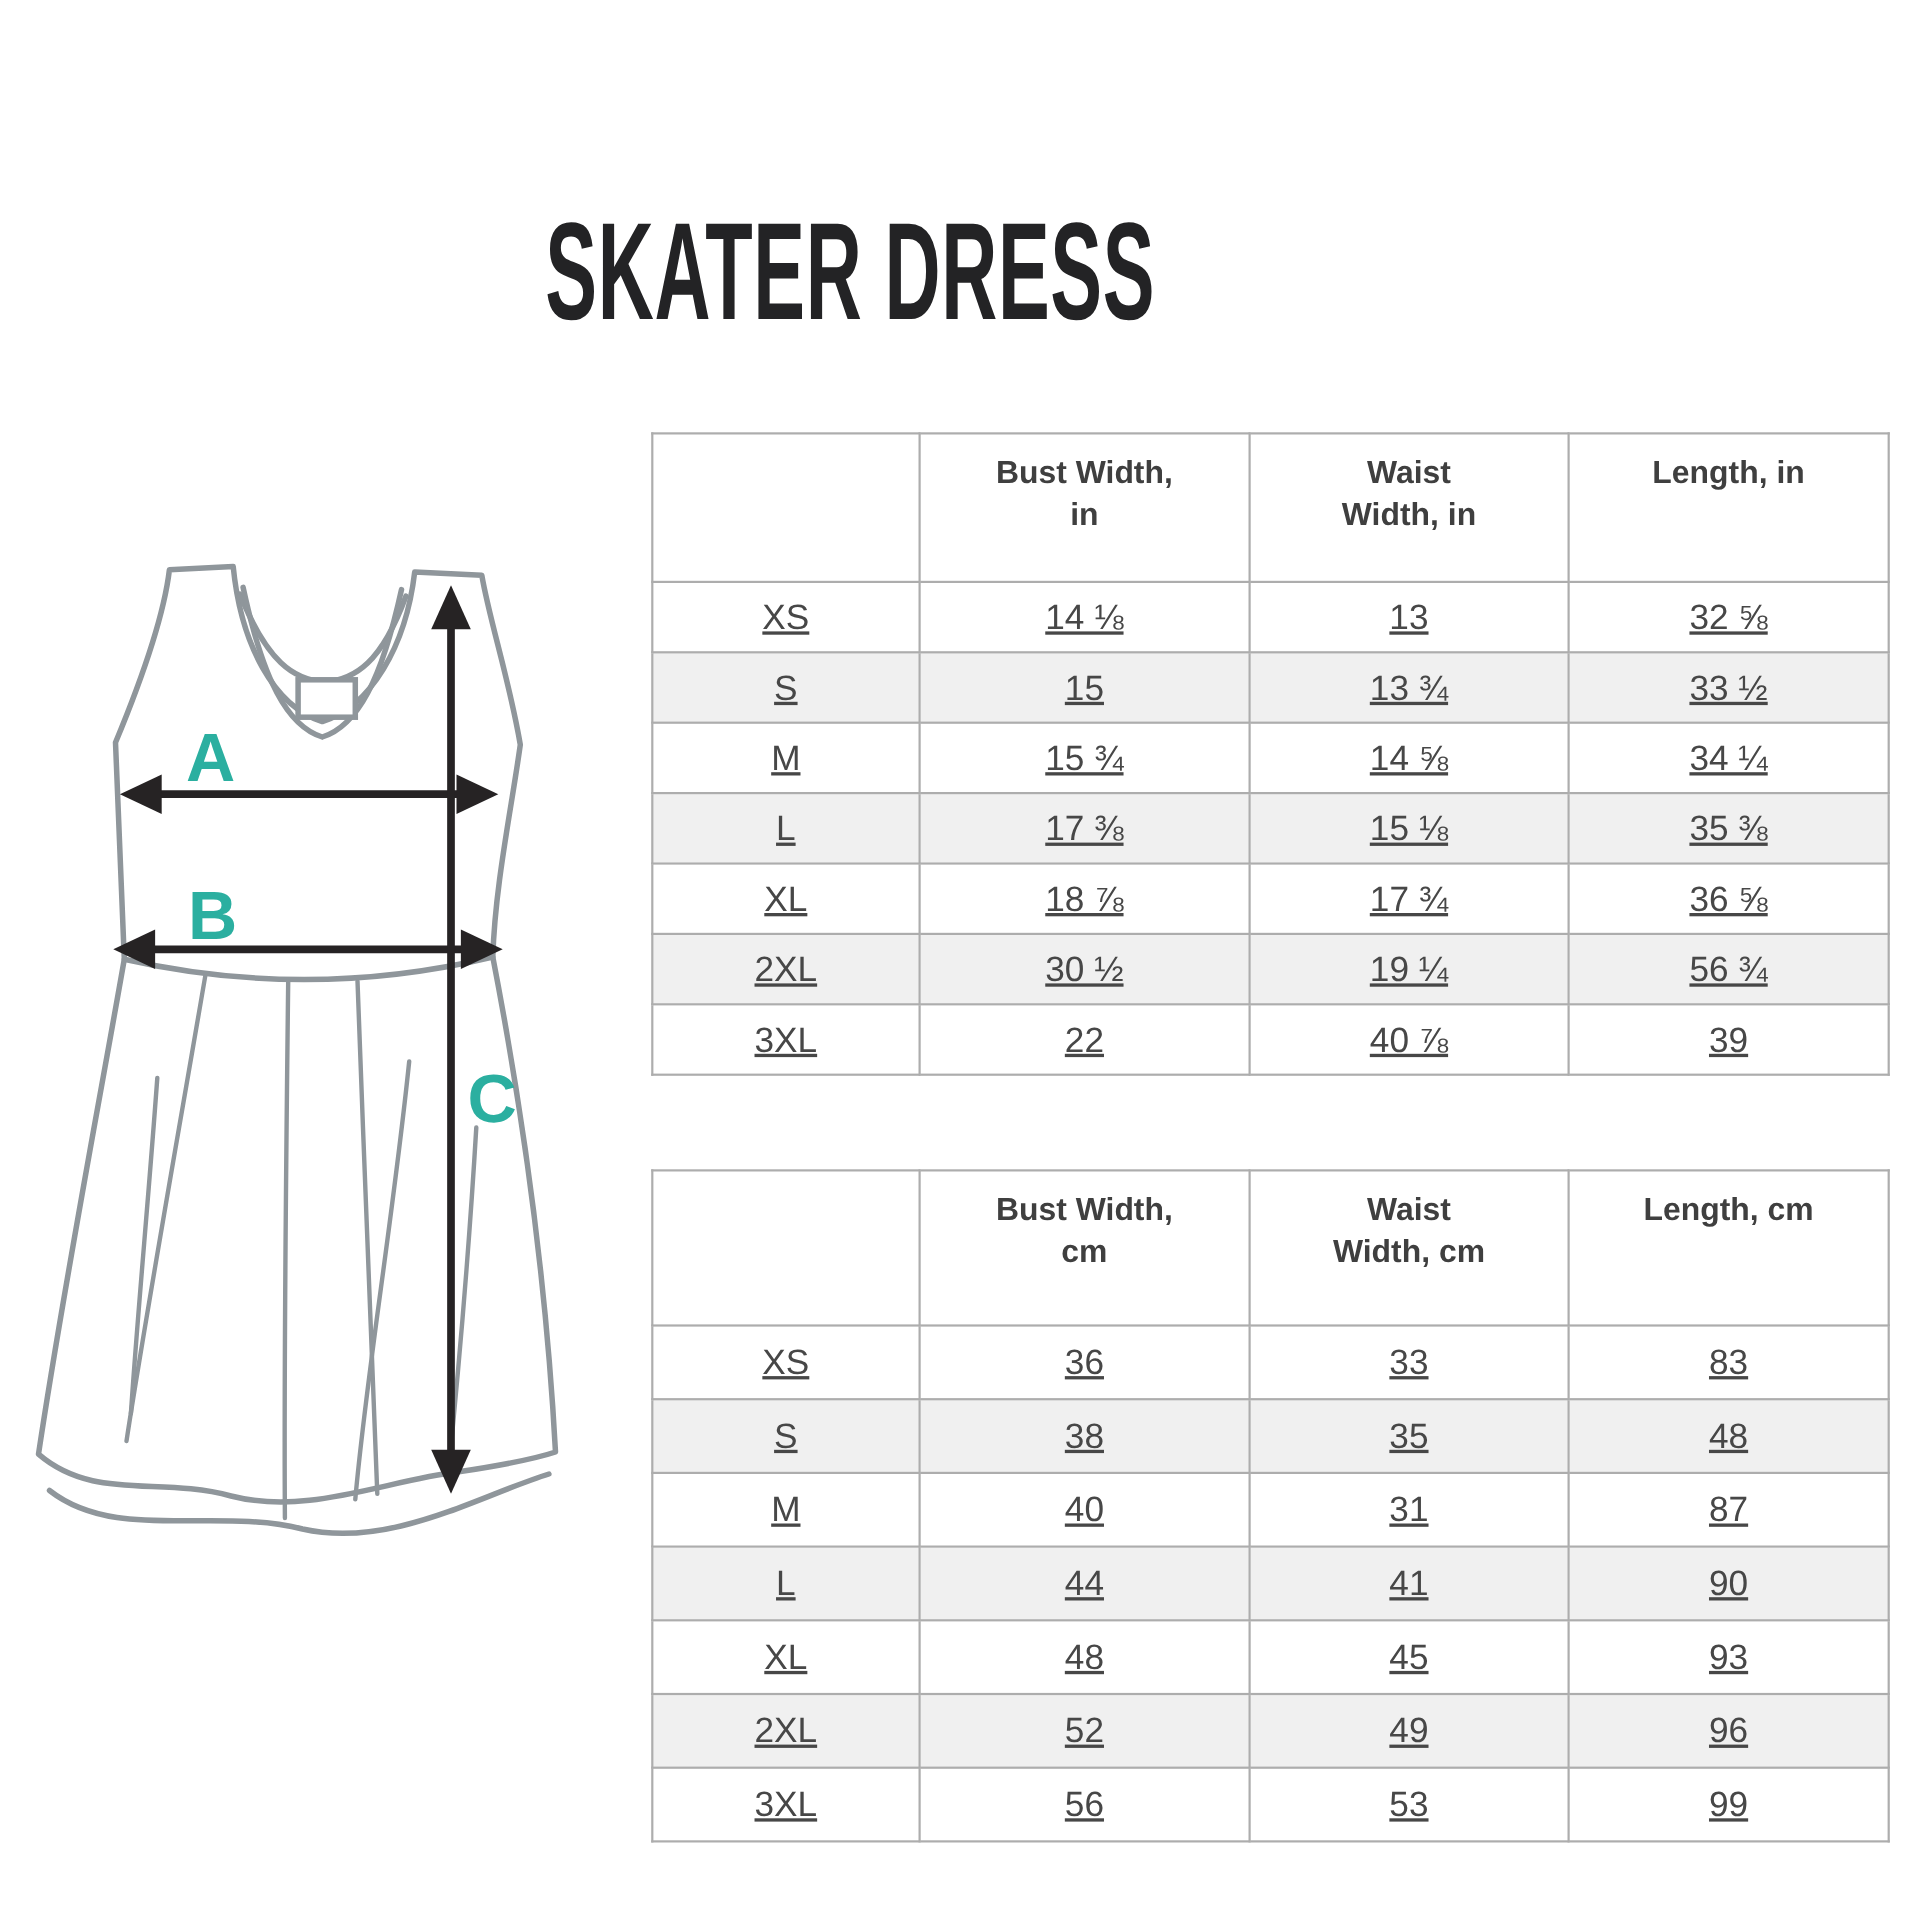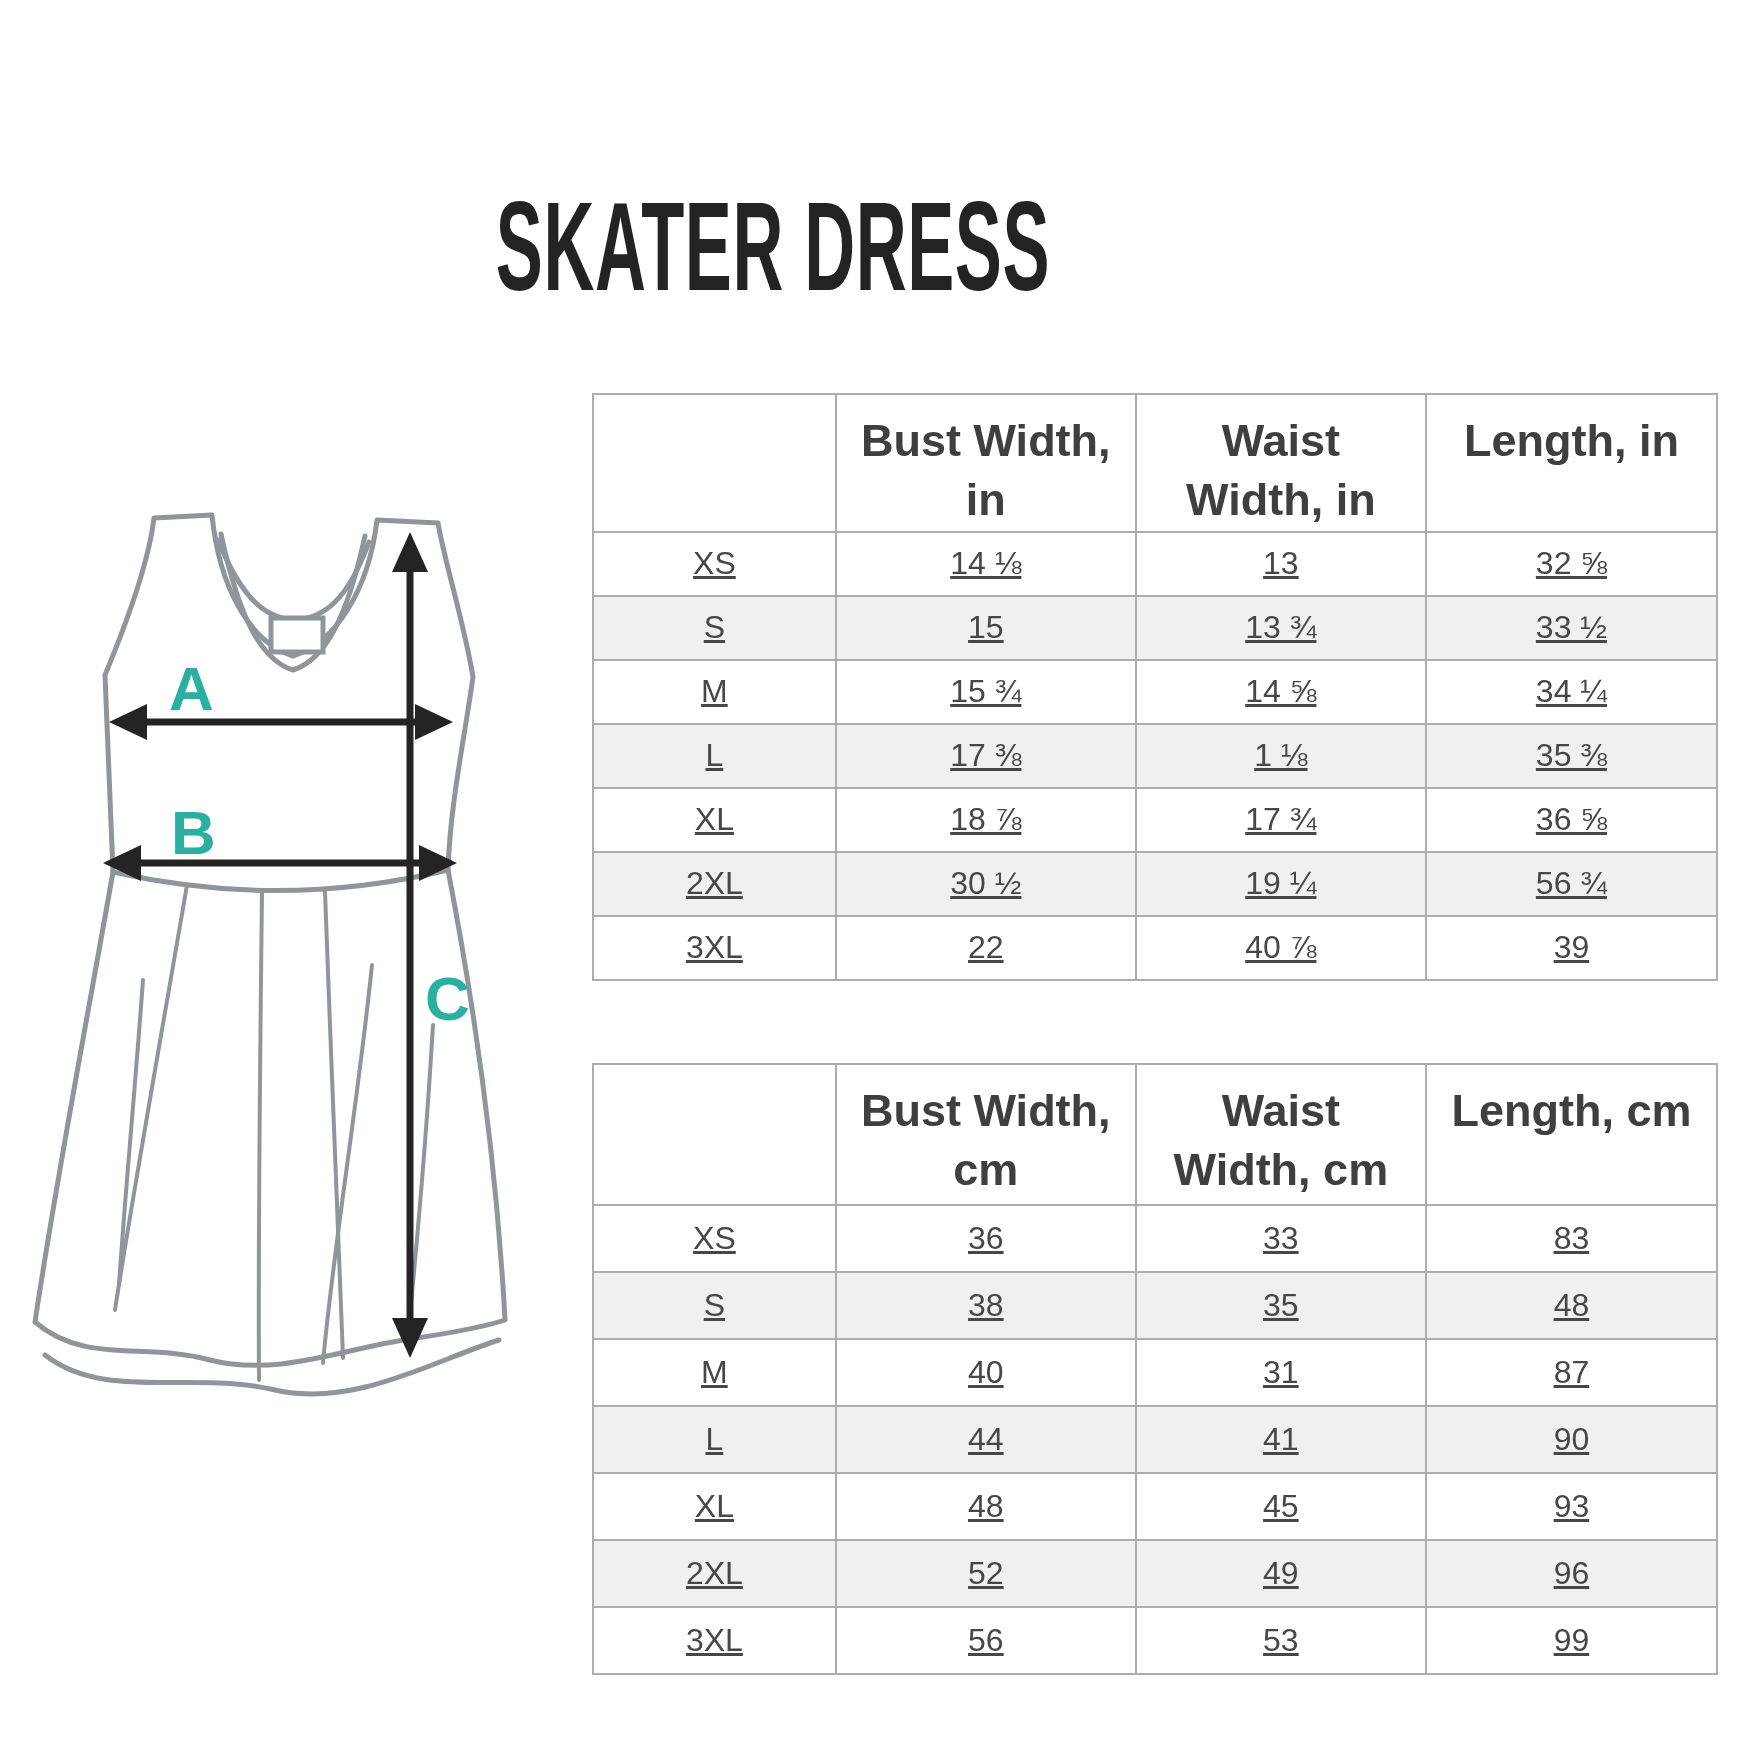--- a/index.html
+++ b/index.html
@@ -52,21 +52,21 @@
     font-family:"Liberation Sans",sans-serif;color:var(--cell-text);
     border:2px solid var(--table-outer);
   }
   table.t-in{left:592px;top:393px;}
   table.t-cm{left:592px;top:1063px;}
   table.size-table th,table.size-table td{
     border:2px solid var(--table-border);
     text-align:center;overflow:hidden;
   }
   table.size-table th{
-    font-size:45px;font-weight:700;color:#3F3F3F;
+    font-size:29px;font-weight:700;color:#3F3F3F;
     vertical-align:top;padding-top:16px;line-height:1.32;
     white-space:pre-line;background:#ffffff;
   }
   table.t-in th{height:116px;}
   table.t-cm th{height:122px;}
   table.size-table td{font-size:32px;vertical-align:middle;background:#ffffff;text-decoration:underline;}
   table.t-in td{height:60px;}
   table.t-cm td{height:63px;}
   table.size-table tr.stripe td{background:var(--stripe);}
   col.c-size{width:21.6%;}
@@ -171,21 +171,21 @@
     </tr>
     <tr>
       <td>M</td>
       <td>15 ¾</td>
       <td>14 ⅝</td>
       <td>34 ¼</td>
     </tr>
     <tr class="stripe">
       <td>L</td>
       <td>17 ⅜</td>
-      <td>1 ⅛</td>
+      <td>15 ⅛</td>
       <td>35 ⅜</td>
     </tr>
     <tr>
       <td>XL</td>
       <td>18 ⅞</td>
       <td>17 ¾</td>
       <td>36 ⅝</td>
     </tr>
     <tr class="stripe">
       <td>2XL</td>

